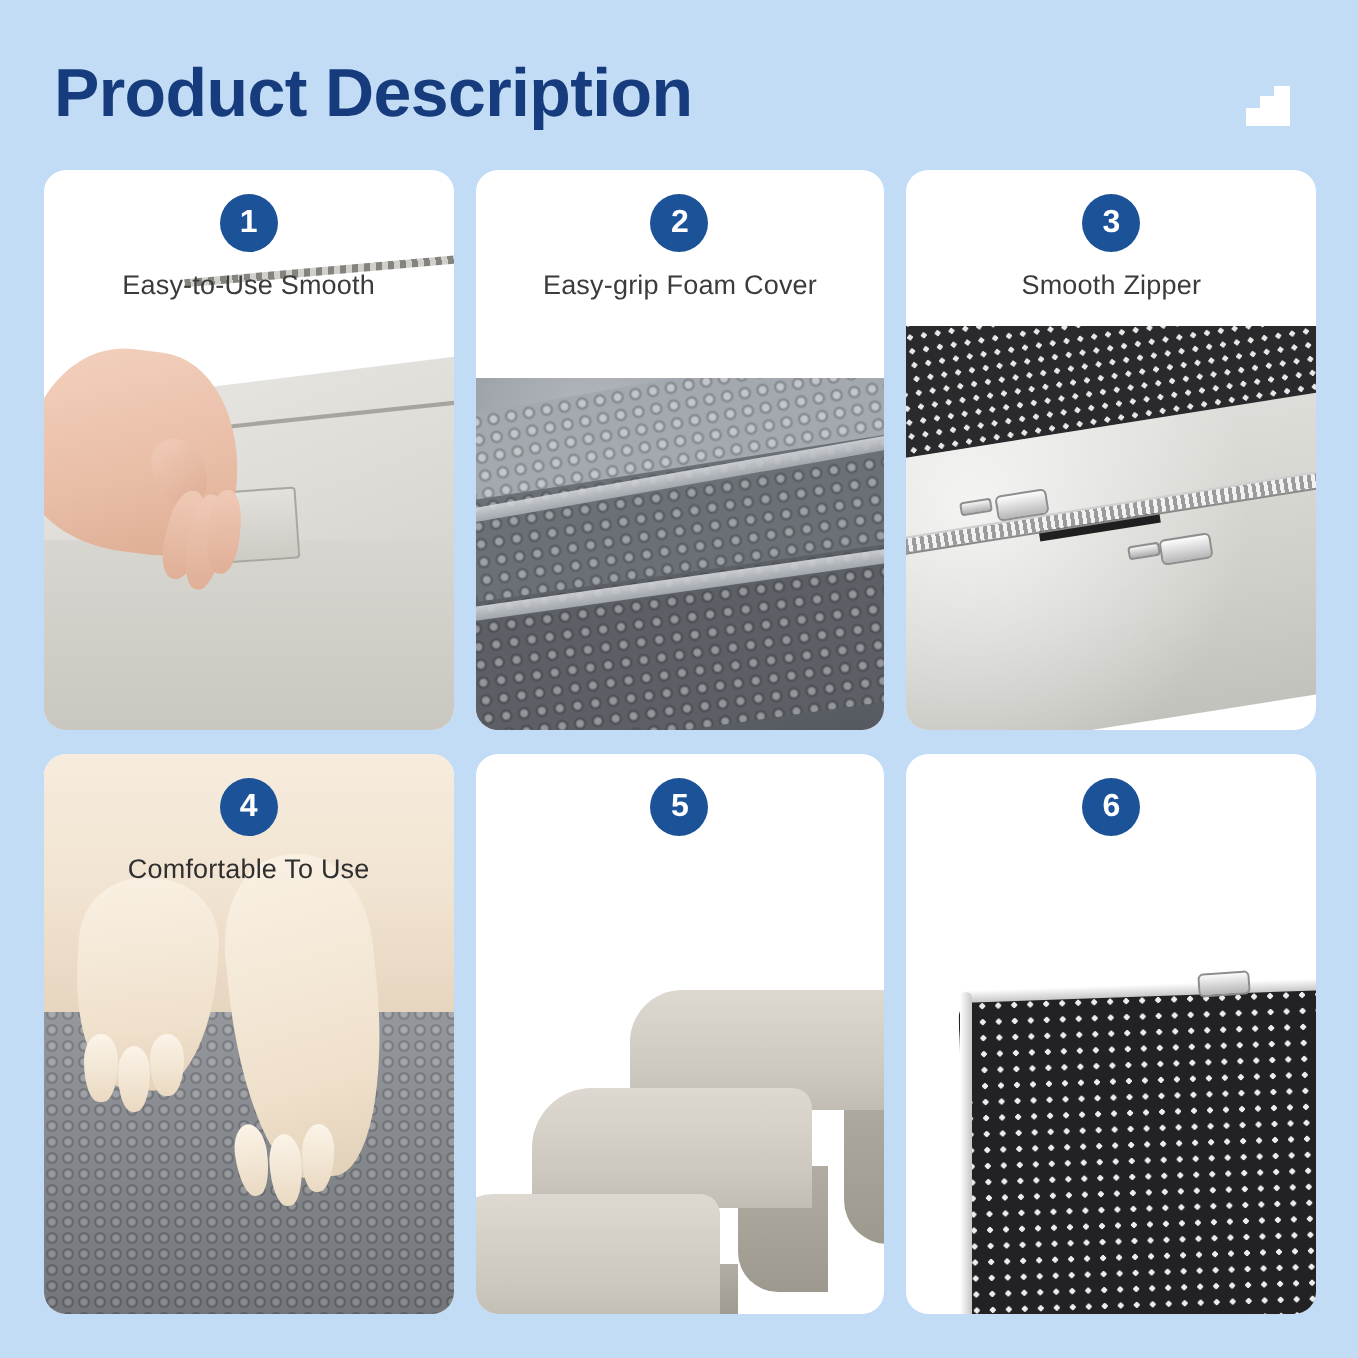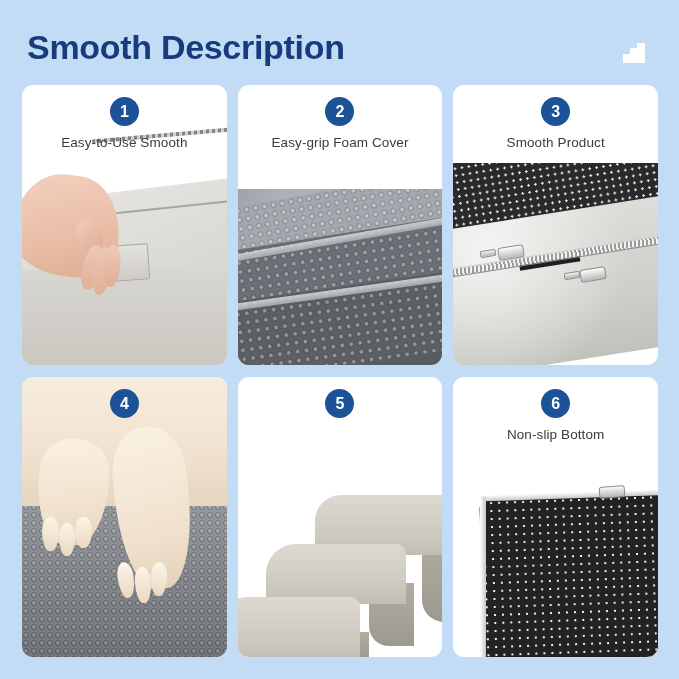--- a/index.html
+++ b/index.html
@@ -369,21 +369,21 @@
     background: linear-gradient(180deg,#fbfbfb,#b4b4b4);
     border: 1px solid #8d8d8d;
     border-radius: 3px;
     transform: rotate(-4deg);
   }
 </style>
 </head>
 <body>
 
 <div class="header">
-  <div class="page-title">Smooth Description</div>
+  <div class="page-title">Product Description</div>
   <div class="stairs-mark">
     <svg viewBox="0 0 26 22" width="26" height="22" aria-hidden="true">
       <path d="M2 21 L2 12 L9 12 L9 6 L16 6 L16 1 L24 1 L24 21 Z" fill="#ffffff"></path>
     </svg>
   </div>
 </div>
 
 <div class="grid">
 
   <div class="card">
@@ -426,39 +426,40 @@
       <div class="light-fabric"></div>
       <div class="zip-open"></div>
       <div class="zip-track"></div>
       <div class="pull pl1"></div>
       <div class="slider s1"></div>
       <div class="pull pl2"></div>
       <div class="slider s2"></div>
     </div>
     <div class="card-head">
       <div class="badge">3</div>
-      <div class="card-label">Smooth Product</div>
+      <div class="card-label">Smooth Zipper</div>
     </div>
   </div>
 
   <div class="card">
     <div class="photo p4">
       <div class="knit"></div>
       <div class="fur"></div>
       <div class="leg leg-a"></div>
       <div class="leg leg-b"></div>
       <div class="toe t1"></div>
       <div class="toe t2"></div>
       <div class="toe t3"></div>
       <div class="toe t4"></div>
       <div class="toe t5"></div>
       <div class="toe t6"></div>
     </div>
     <div class="card-head">
       <div class="badge">4</div>
+      <div class="card-label on-photo">Comfortable To Use</div>
     </div>
   </div>
 
   <div class="card">
     <div class="photo p5">
       <div class="side side3"></div>
       <div class="step top3"></div>
       <div class="side side2"></div>
       <div class="step top2"></div>
       <div class="side side1"></div>
@@ -471,17 +472,16 @@
 
   <div class="card">
     <div class="photo p6">
       <div class="panel"></div>
       <div class="trim"></div>
       <div class="trim-left"></div>
       <div class="zip-slider"></div>
     </div>
     <div class="card-head">
       <div class="badge">6</div>
-      <div class="card-label">Non-slip Bottom</div>
     </div>
   </div>
 
 </div>
 
 </body></html>

